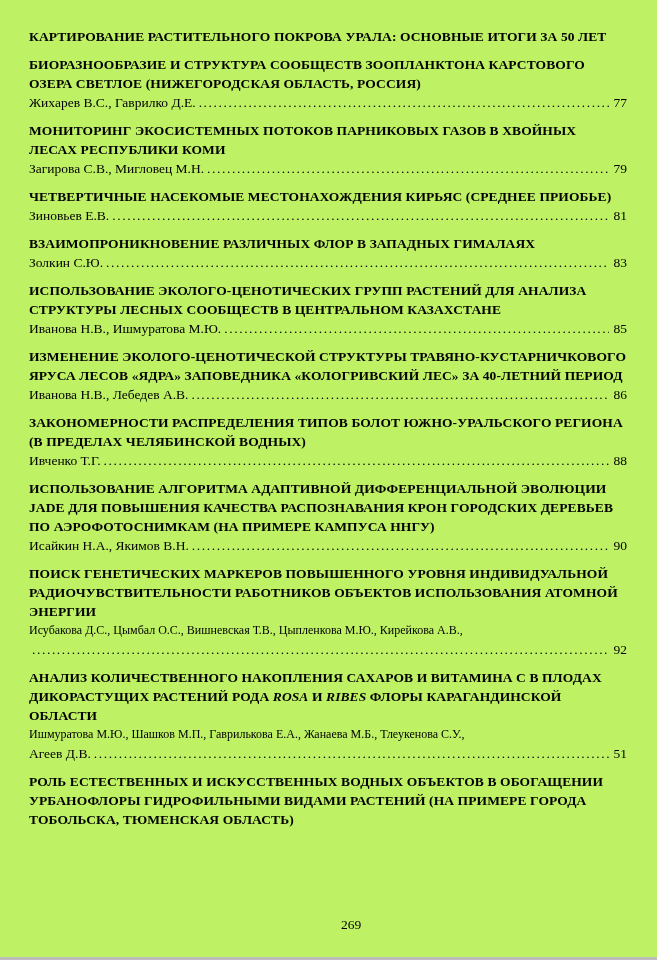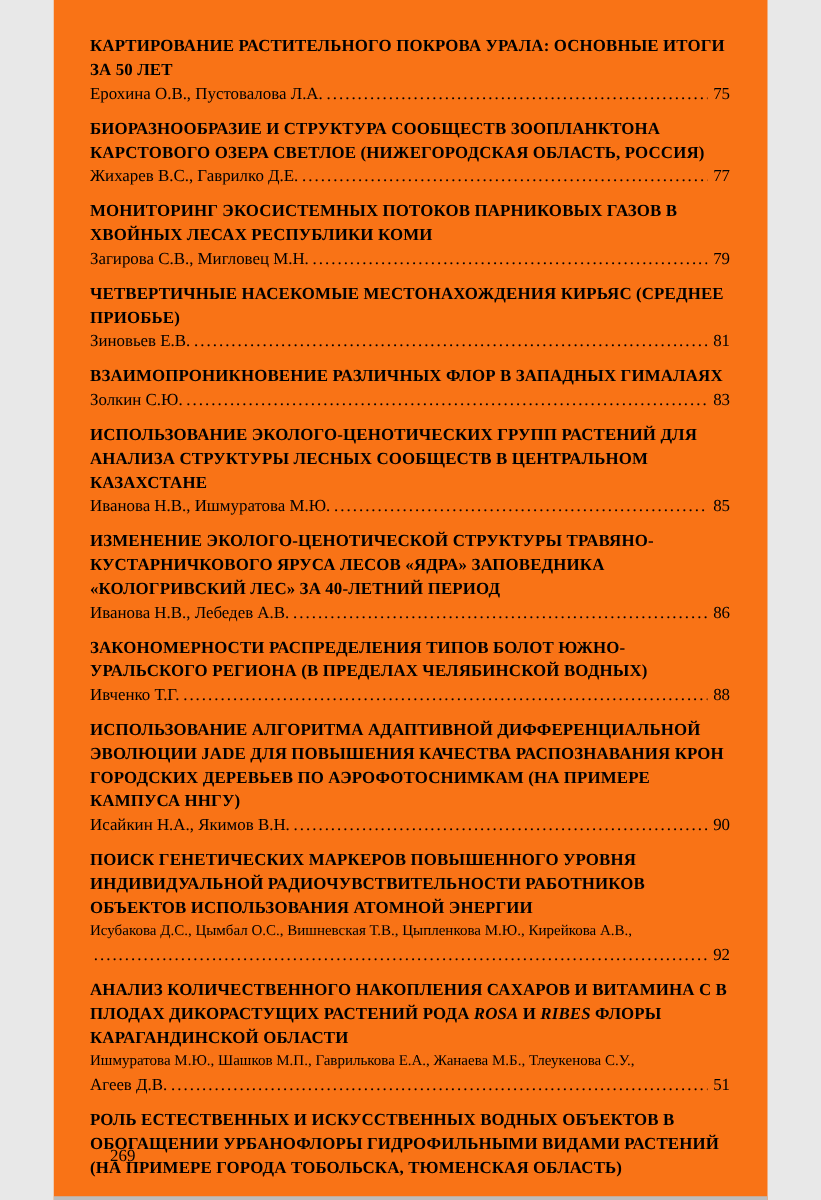--- a/index.html
+++ b/index.html
@@ -4,24 +4,24 @@
 <style>
   * { margin: 0; padding: 0; box-sizing: border-box; }
   html, body { background: #e8e8e8; }
   body {
     font-family: "Liberation Serif", "DejaVu Serif", serif;
     color: #000;
     -webkit-font-smoothing: antialiased;
   }
   .page {
     position: relative;
-    width: 571px;
+    width: 657px;
     height: 960px;
     margin: 0 auto;
-    background: #f97316;
+    background: #bef264;
     padding: 27px 30px 0 29px;
     overflow: hidden;
   }
   .toc { width: 100%; }
   .entry { margin-bottom: 9px; }
   .entry-title {
     font-size: 13.5px;
     font-weight: bold;
     line-height: 19px;
     text-align: left;
@@ -53,45 +53,41 @@
   .pagenum {
     flex: 0 0 auto;
     text-align: right;
     min-width: 16px;
   }
   .page-footer {
     position: absolute;
     left: 0;
     right: 0;
     bottom: 27px;
+    text-align: center;
     font-size: 13.5px;
     padding-left: 45px;
   }
   .scan-edge {
     position: absolute;
     left: 0;
     right: 0;
     bottom: 0;
     height: 3px;
     background: #bdbdbd;
   }
 </style>
 </head>
 <body>
 
 <div class="page">
   <main class="toc">
   <section class="entry">
     <h2 class="entry-title"><span>КАРТИРОВАНИЕ РАСТИТЕЛЬНОГО ПОКРОВА УРАЛА: ОСНОВНЫЕ ИТОГИ ЗА 50 ЛЕТ</span></h2>
 
-    <p class="authors-line">
-      <span class="authors">Ерохина О.В., Пустовалова Л.А.</span>
-      <span class="dots"></span>
-      <span class="pagenum">75</span>
-    </p>
   </section>
 
   <section class="entry">
     <h2 class="entry-title"><span>БИОРАЗНООБРАЗИЕ И СТРУКТУРА СООБЩЕСТВ ЗООПЛАНКТОНА КАРСТОВОГО ОЗЕРА СВЕТЛОЕ (НИЖЕГОРОДСКАЯ ОБЛАСТЬ, РОССИЯ)</span></h2>
 
     <p class="authors-line">
       <span class="authors">Жихарев В.С., Гаврилко Д.Е.</span>
       <span class="dots"></span>
       <span class="pagenum">77</span>
     </p>

